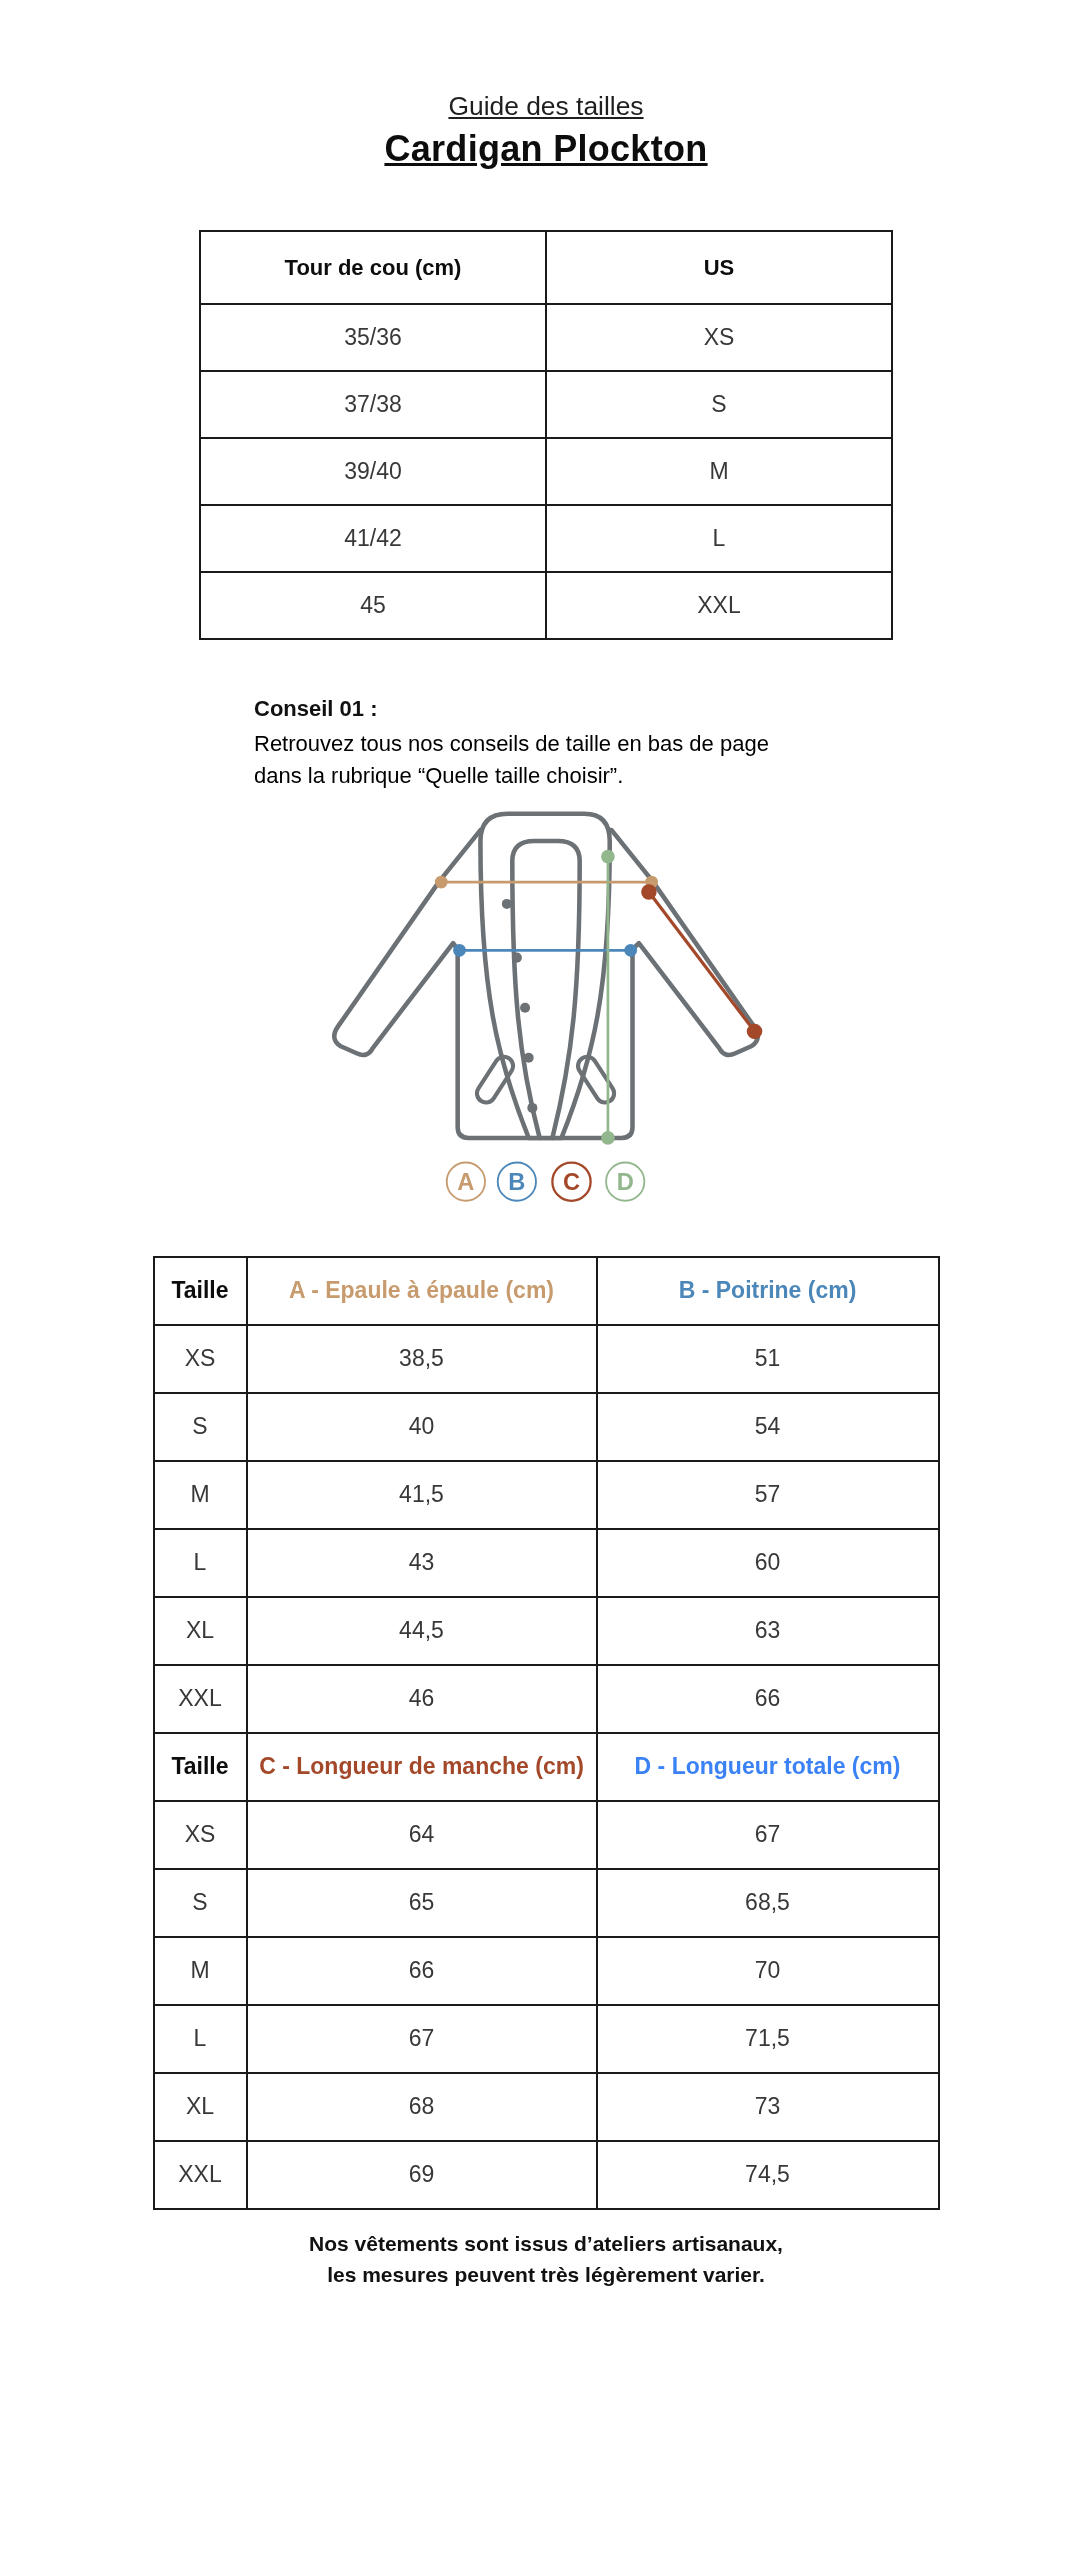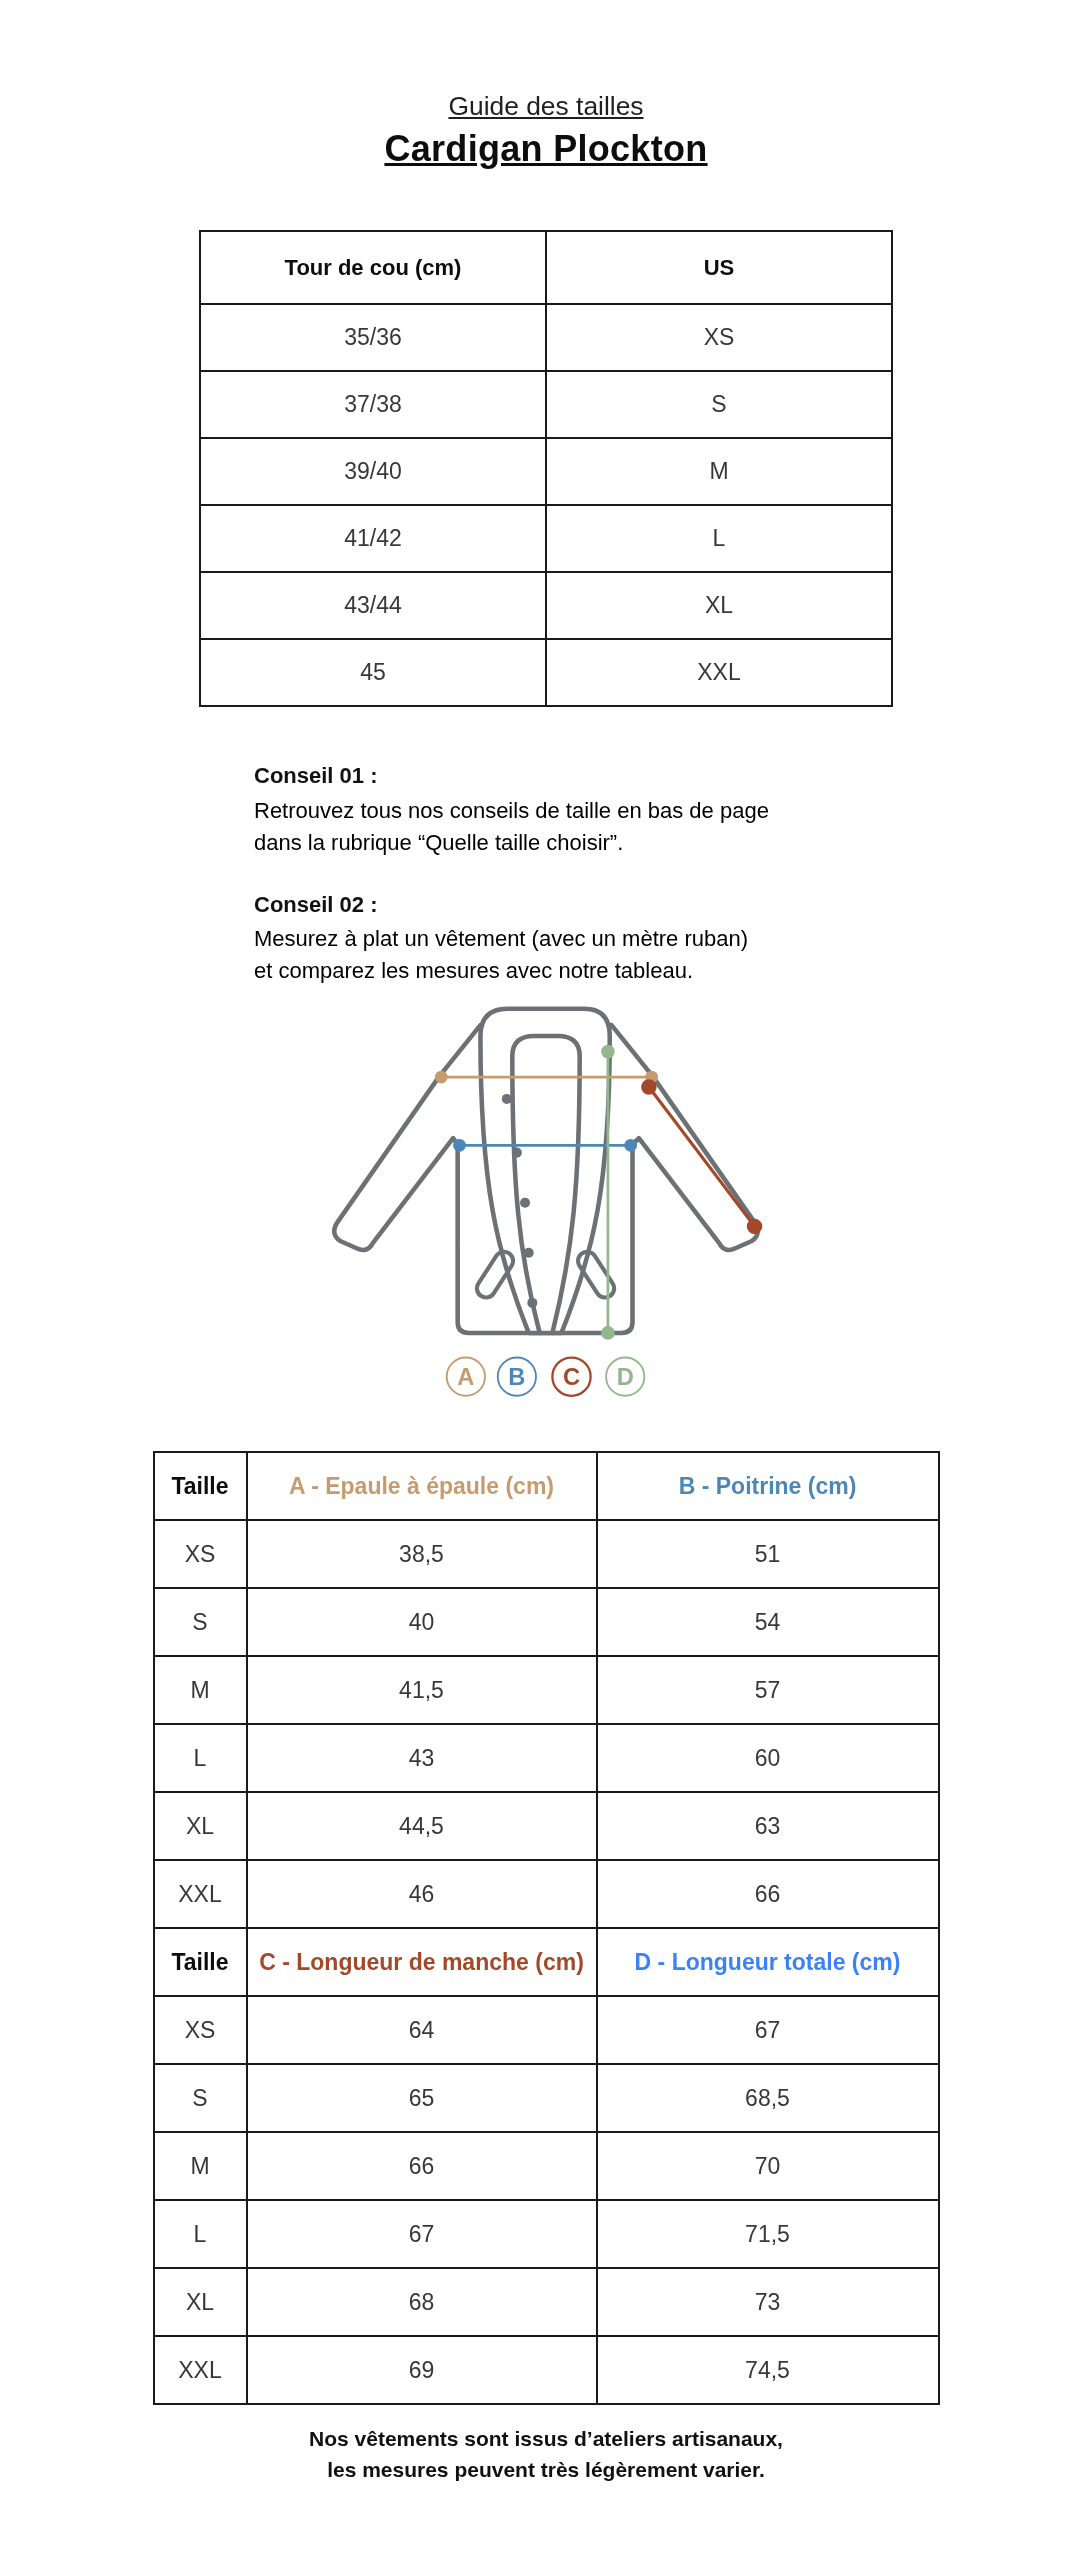--- a/index.html
+++ b/index.html
@@ -81,40 +81,31 @@
     </tr>
     <tr>
       <td>39/40</td>
       <td>M</td>
     </tr>
     <tr>
       <td>41/42</td>
       <td>L</td>
     </tr>
     <tr>
-      <td>43/44</td>
-      <td>XL</td>
-    </tr>
-    <tr>
       <td>45</td>
       <td>XXL</td>
     </tr>
   </tbody>
 </table>
 
 <div class="tips">
   <div class="tip">
     <p class="tip-label">Conseil 01 :</p>
     <p class="tip-line">Retrouvez tous nos conseils de taille en bas de page</p>
     <p class="tip-line">dans la rubrique “Quelle taille choisir”.</p>
-  </div>
-  <div class="tip">
-    <p class="tip-label">Conseil 02 :</p>
-    <p class="tip-line">Mesurez à plat un vêtement (avec un mètre ruban)</p>
-    <p class="tip-line">et comparez les mesures avec notre tableau.</p>
   </div>
 </div>
 
 <svg class="diagram" viewBox="0 0 540 470" width="492" height="428" fill="none">
 
   <path d="M198 32 L153 88 L42 247 Q32 261 44 269 L62 277 Q74 283 80 271 L168 156 L173 163 L173 358 Q173 370 185 370 L353 370 Q365 370 365 358 L365 163 L372 156 L460 271 Q466 283 478 277 L496 269 Q508 261 498 247 L387 88 L342 32 Z" fill="#ffffff" stroke-width="5" stroke-linejoin="round" stroke-linecap="round" stroke="#6C7175"></path>
 
   <path d="M251 370 C216 282 198 208 198 44 Q198 14 228 14 L312 14 Q340 14 340 44 C340 208 322 282 287 370 Z" fill="#ffffff" stroke-width="5" stroke-linejoin="round" stroke="#6C7175"></path>
 
   <path d="M263 370 C240 282 233 208 233 66 Q233 44 257 44 L283 44 Q307 44 307 66 C307 208 299 282 277 370" fill="none" stroke-width="5" stroke-linecap="round" stroke="#6C7175"></path>

